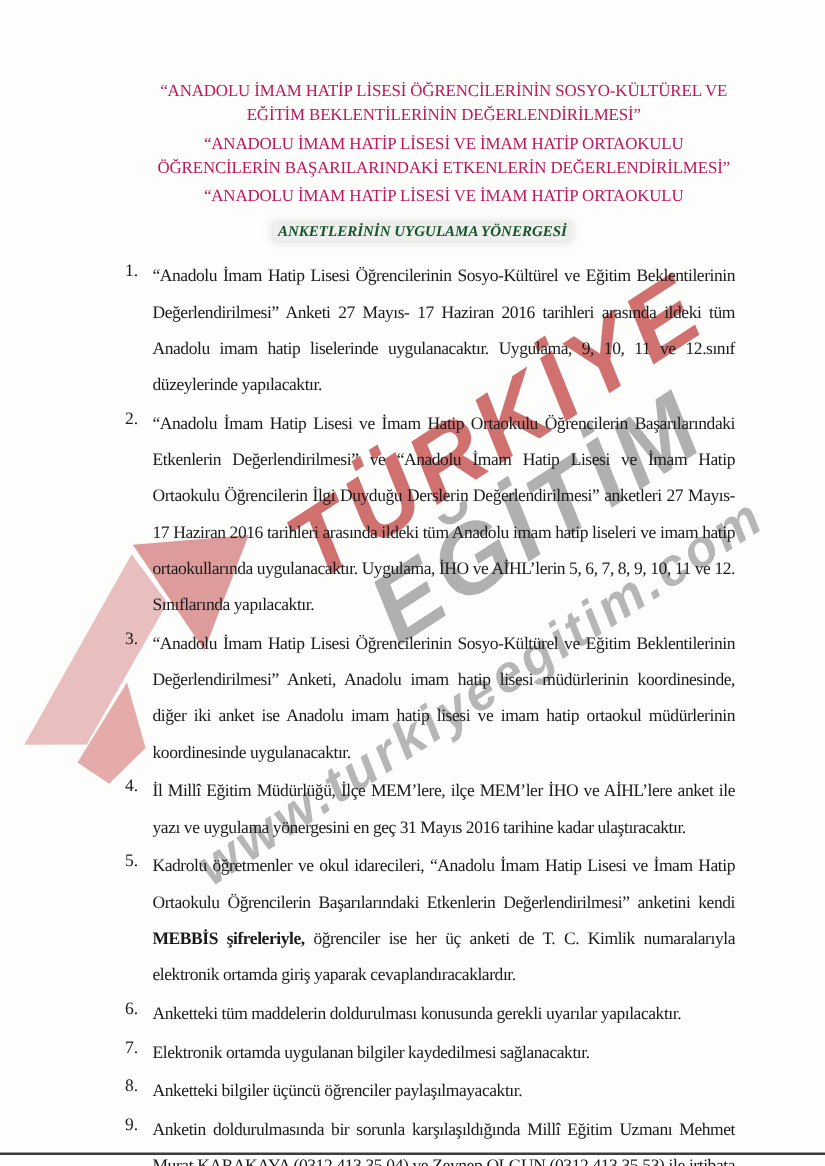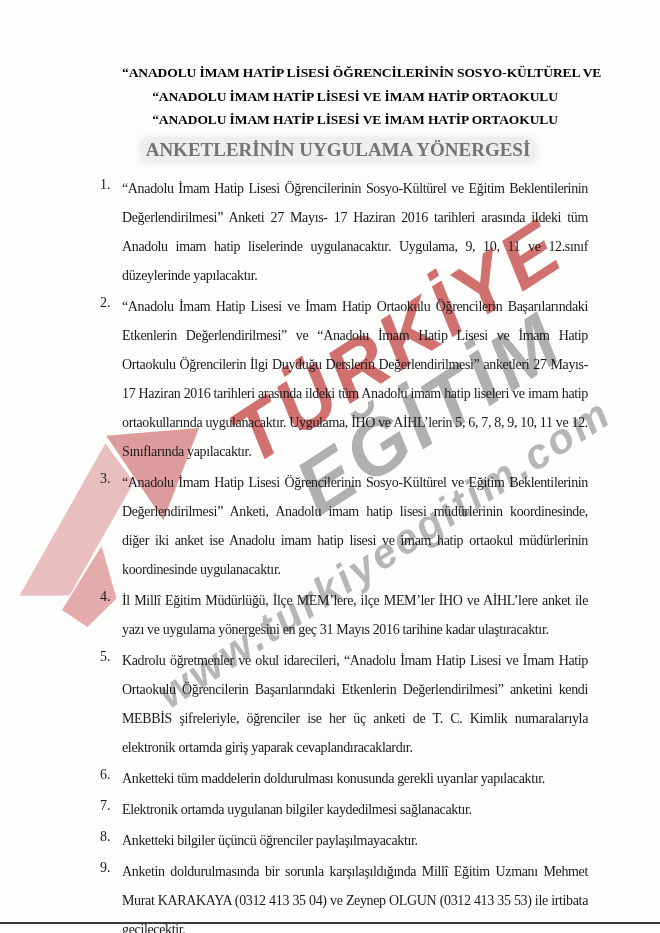--- a/index.html
+++ b/index.html
@@ -24,39 +24,40 @@
   .wm-arrow{position:absolute;left:32px;top:28px}
   .wm-poly-light{fill-opacity:.32}
   .wm-poly-dark{fill-opacity:.50}
   .wm-poly-mid{fill-opacity:.42}
 
   
   .page{position:relative;z-index:1;padding:64px 72px 0 88px}
 
   .title-block{margin-bottom:5px;text-align:center}
   .title-line{
-    white-space:nowrap;font-weight:bold;font-size:13.5px;
-    line-height:18.5px;letter-spacing:-0.1px;color:#000000;margin-left:34px;
+    white-space:nowrap;font-weight:normal;font-size:13.5px;
+    line-height:18.5px;letter-spacing:-0.1px;color:#be185d;margin-left:34px;
   }
   .subtitle-row{text-align:center;margin-top:9px;margin-bottom:13px}
   .subtitle{
-    display:inline-block;font-weight:bold;font-size:19px;color:#737373;
+    display:inline-block;font-weight:bold;font-size:12px;color:#14532d;
     background:rgba(140,140,140,0.13);
     box-shadow:0 0 8px rgba(140,140,140,0.30);
     padding:0 4px;
+    font-style:italic;
   }
 
   .items{margin-left:12px}
   .item{display:flex;margin-bottom:2px}
   .item-num{flex:0 0 22px;font-size:14px;line-height:21.7px}
   .item-text{
     width:470px;text-align:justify;font-size:14px;line-height:29px;
     letter-spacing:-0.35px;
   }
-  .item-text .b{font-weight:normal}
+  .item-text .b{font-weight:bold}
 
   .page-edge-line{
     position:absolute;left:0;right:0;top:922px;height:2px;
     background:#3c3c3c;z-index:1;
   }
 </style>
 </head>
 <body>
 
 <div class="watermark">
@@ -67,23 +68,25 @@
   </svg>
   <div class="wm-word wm-turkiye" style="color: rgb(192, 58, 58);">TÜRKİYE</div>
   <div class="wm-word wm-egitim" style="color: rgb(125, 125, 125);">EĞİTİM</div>
   <div class="wm-word wm-url" style="color: rgb(125, 125, 125);">www.turkiyeegitim.com</div>
 </div>
 
 <div class="page">
   <div>
       <div class="title-block">
         <div class="title-line">“ANADOLU İMAM HATİP LİSESİ ÖĞRENCİLERİNİN SOSYO-KÜLTÜREL VE</div>
+        <div class="title-line">EĞİTİM BEKLENTİLERİNİN DEĞERLENDİRİLMESİ”</div>
       </div>
       <div class="title-block">
         <div class="title-line">“ANADOLU İMAM HATİP LİSESİ VE İMAM HATİP ORTAOKULU</div>
+        <div class="title-line">ÖĞRENCİLERİN BAŞARILARINDAKİ ETKENLERİN DEĞERLENDİRİLMESİ”</div>
       </div>
       <div class="title-block">
         <div class="title-line">“ANADOLU İMAM HATİP LİSESİ VE İMAM HATİP ORTAOKULU</div>
       </div>
     </div>
   <div class="subtitle-row">
     <span class="subtitle">ANKETLERİNİN UYGULAMA YÖNERGESİ</span>
   </div>
   <div class="items">
       <div class="item">

